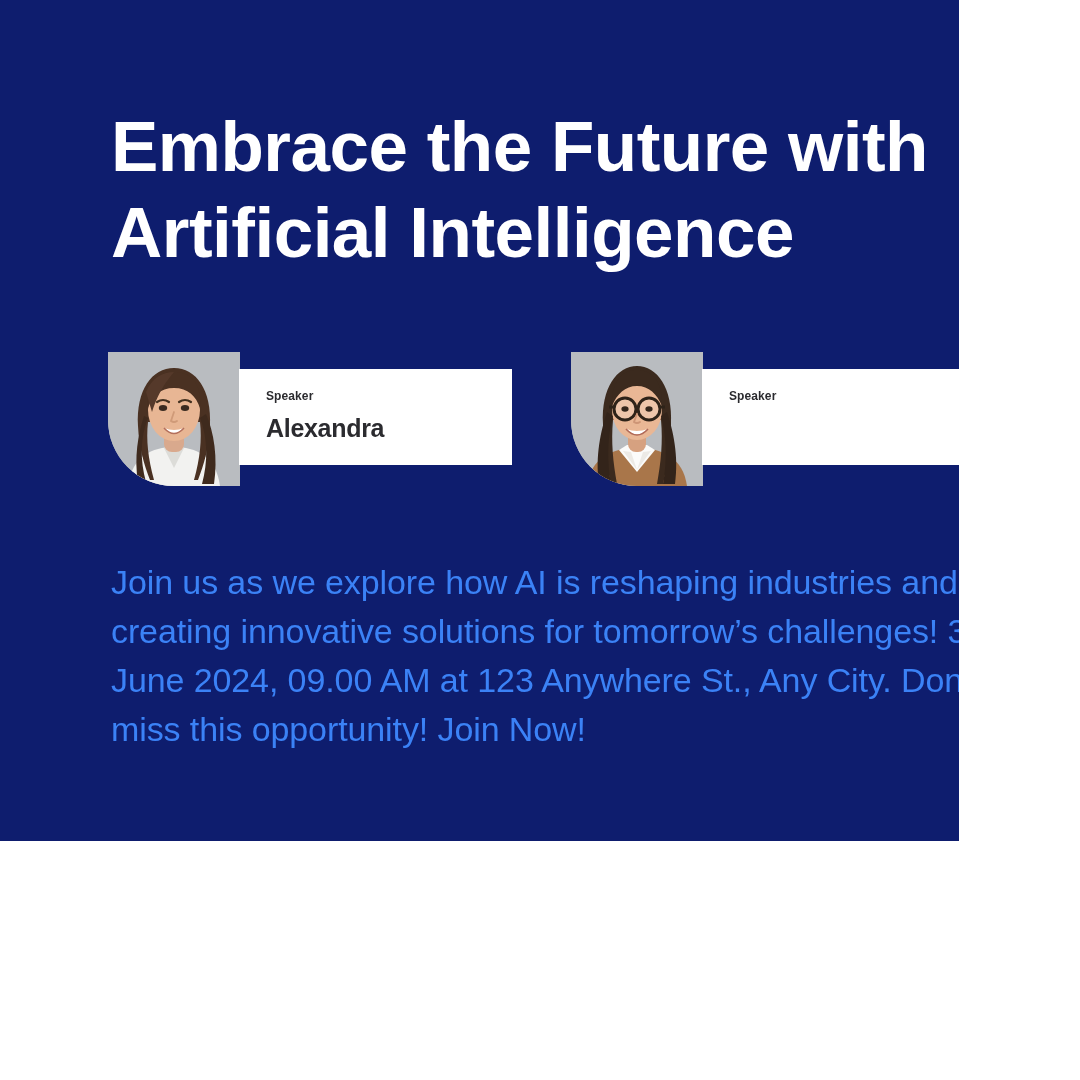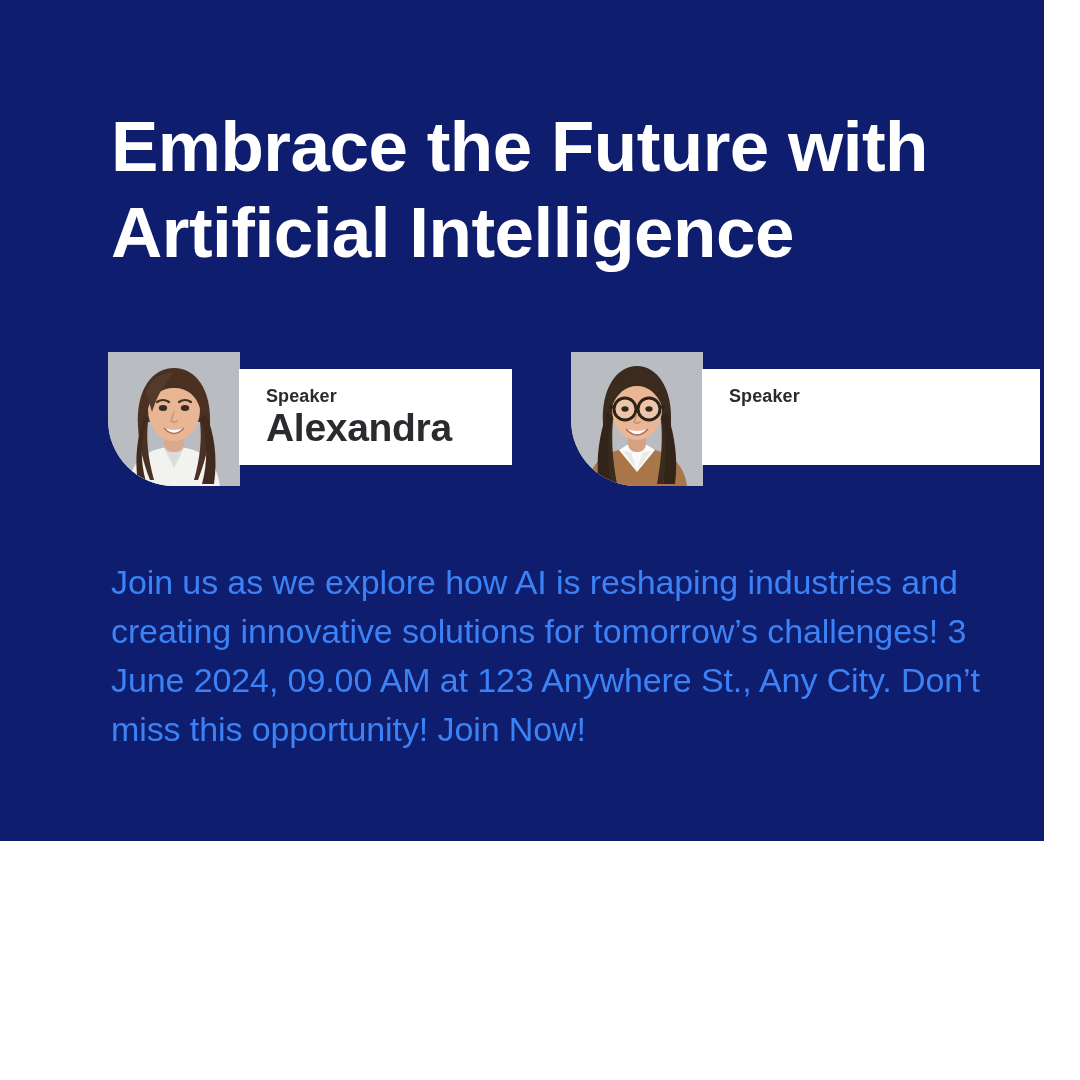--- a/index.html
+++ b/index.html
@@ -2,21 +2,21 @@
 <html><head>
 <meta charset="utf-8">
 <style>
   html, body {
     margin: 0;
     padding: 0;
     background: #ffffff;
   }
   .poster {
     position: relative;
-    width: 1044px;
+    width: 959px;
     height: 1080px;
     overflow: hidden;
     font-family: "Liberation Sans", sans-serif;
     background: #ffffff;
   }
 
   
   .hero {
     position: absolute;
     left: 0;
@@ -74,28 +74,28 @@
     top: 17px;
     width: 273px;
     height: 96px;
     background: #ffffff;
     box-sizing: border-box;
     padding: 17px 0 0 27px;
   }
   .speaker-card.two .speaker-plate { width: 338px; }
 
   .speaker-role {
-    font-size: 18px;
+    font-size: 12px;
     font-weight: 700;
     color: #2b2b2f;
     line-height: 20px;
     letter-spacing: 0.1px;
   }
   .speaker-name {
-    font-size: 39px;
+    font-size: 25px;
     font-weight: 700;
     color: #2b2b2f;
     line-height: 42px;
     letter-spacing: -0.3px;
     margin-top: 1px;
   }
 
   
   .body-copy {
     position: absolute;

